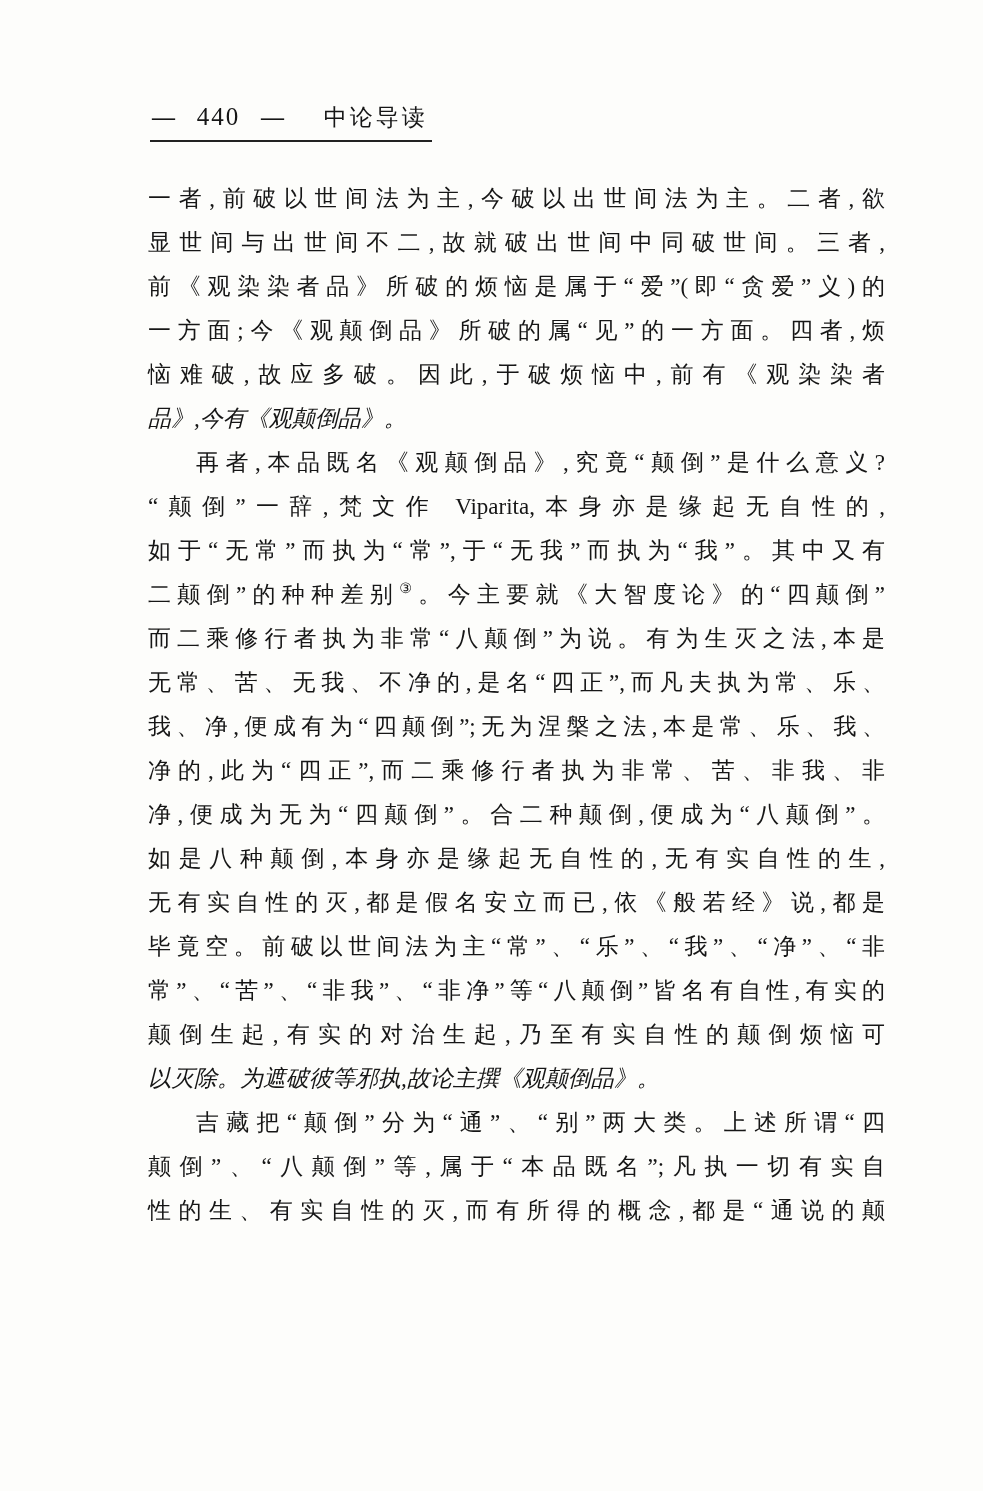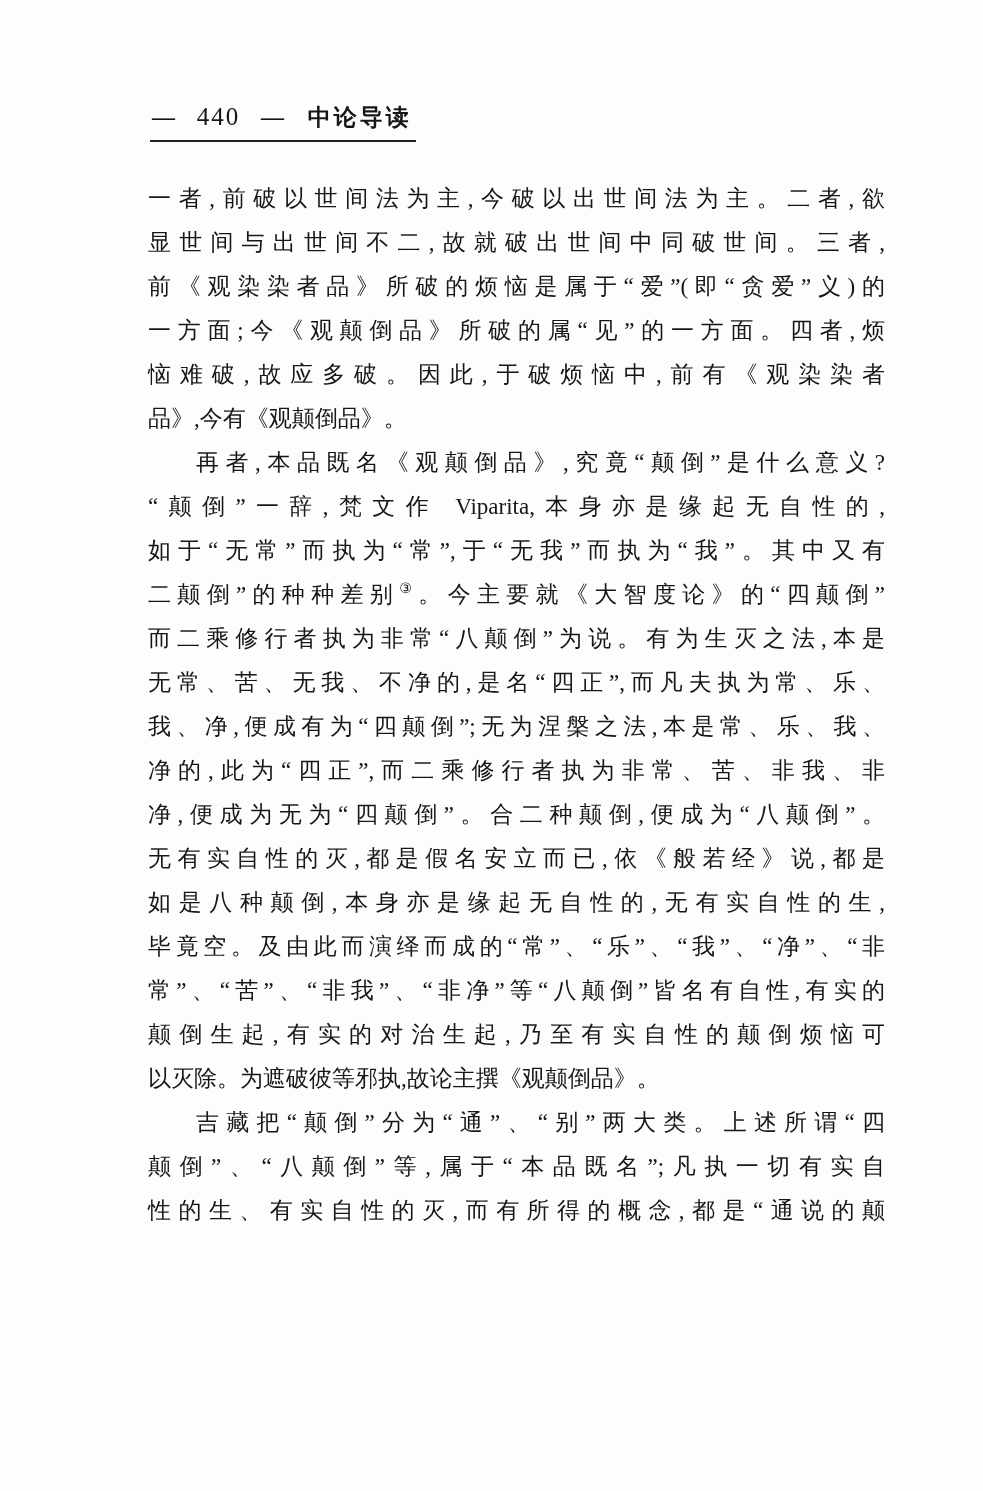--- a/index.html
+++ b/index.html
@@ -22,38 +22,38 @@
   .header-rule {
     display: inline-block;
     border-bottom: 2px solid #222;
     padding: 0 4px 7px 2px;
     font-size: 23px;
     white-space: nowrap;
     letter-spacing: 1px;
   }
   .header-rule .dash { font-weight: bold; }
   .header-rule .pnum { margin: 0 14px; font-size: 25px; letter-spacing: 2px; }
-  .header-rule .btitle { margin-left: 16px; font-weight: bold; letter-spacing: 3px; }
+  .header-rule .btitle { margin-left: 32px; font-weight: normal; letter-spacing: 3px; }
   
   .body-text {
     position: absolute;
     left: 148px; top: 177px;
     width: 737px;
     font-size: 23px;
     line-height: 44px;
   }
   .para { margin: 0; }
   .line {
     text-align: justify;
     text-align-last: justify;
     height: 44px;
     overflow: visible;
     white-space: nowrap;
   }
-  .line.para-end { text-align-last: left; }
+  .line.para-end { text-align-last: left; font-style: italic; }
   .line.first-indent { text-indent: 48px; }
   sup.fn {
     font-size: 0.62em;
     vertical-align: super;
     line-height: 0;
   }
 </style>
 </head>
 <body>
 
@@ -82,23 +82,23 @@
     <div class="para">
       <div class="line first-indent">再者,本品既名《观颠倒品》,究竟“颠倒”是什么意义?</div>
       <div class="line">“颠倒”一辞,梵文作 Viparita,本身亦是缘起无自性的,</div>
       <div class="line">如于“无常”而执为“常”,于“无我”而执为“我”。其中又有</div>
       <div class="line"><span>二颠倒”的种种差别</span><sup class="fn">③</sup><span>。今主要就《大智度论》的“四颠倒”</span></div>
       <div class="line">而二乘修行者执为非常“八颠倒”为说。有为生灭之法,本是</div>
       <div class="line">无常、苦、无我、不净的,是名“四正”,而凡夫执为常、乐、</div>
       <div class="line">我、净,便成有为“四颠倒”;无为涅槃之法,本是常、乐、我、</div>
       <div class="line">净的,此为“四正”,而二乘修行者执为非常、苦、非我、非</div>
       <div class="line">净,便成为无为“四颠倒”。合二种颠倒,便成为“八颠倒”。</div>
+      <div class="line">如是八种颠倒,本身亦是缘起无自性的,无有实自性的生,</div>
       <div class="line">无有实自性的灭,都是假名安立而已,依《般若经》说,都是</div>
-      <div class="line">如是八种颠倒,本身亦是缘起无自性的,无有实自性的生,</div>
-      <div class="line">毕竟空。及由此而演绎而成的“常”、“乐”、“我”、“净”、“非</div>
+      <div class="line">毕竟空。前破以世间法为主“常”、“乐”、“我”、“净”、“非</div>
       <div class="line">常”、“苦”、“非我”、“非净”等“八颠倒”皆名有自性,有实的</div>
       <div class="line">颠倒生起,有实的对治生起,乃至有实自性的颠倒烦恼可</div>
       <div class="line para-end">以灭除。为遮破彼等邪执,故论主撰《观颠倒品》。</div>
     </div>
 
     <div class="para">
       <div class="line first-indent">吉藏把“颠倒”分为“通”、“别”两大类。上述所谓“四</div>
       <div class="line">颠倒”、“八颠倒”等,属于“本品既名”;凡执一切有实自</div>
       <div class="line">性的生、有实自性的灭,而有所得的概念,都是“通说的颠</div>
     </div>

